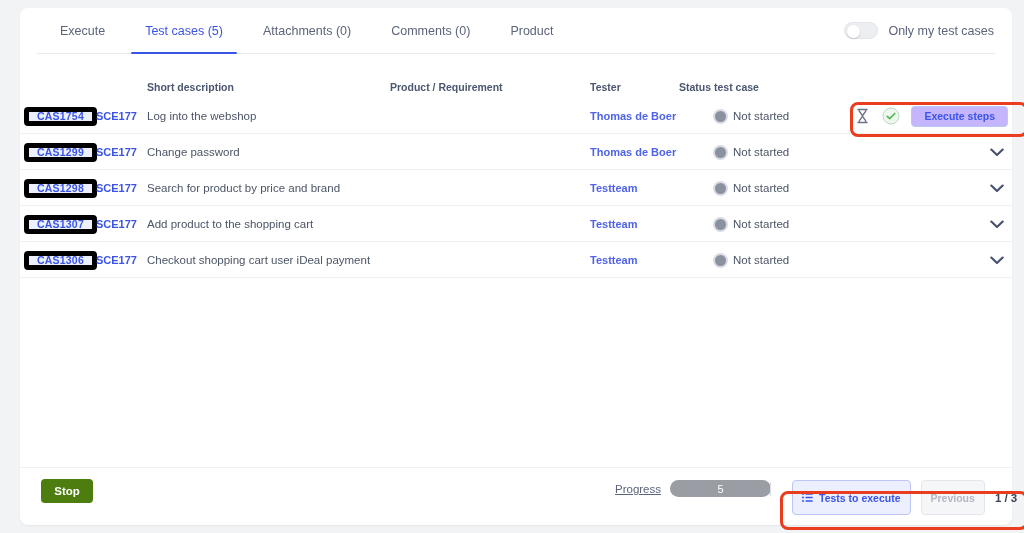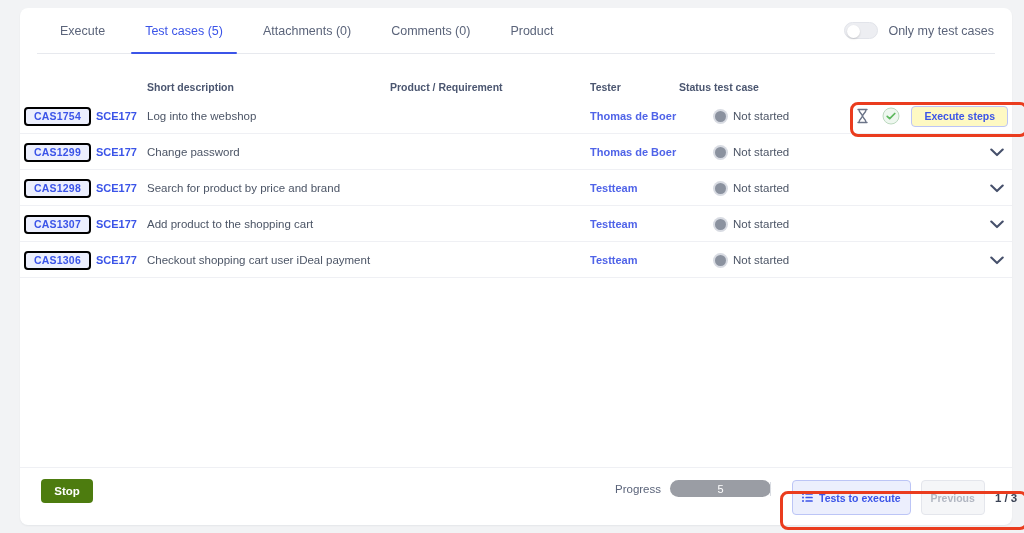--- a/index.html
+++ b/index.html
@@ -95,21 +95,21 @@
   .c-desc   { left: 127px; }
   .c-tester { left: 570px; }
   .c-status { left: 659px; }
   .c-act    { right: 4px; }
 
   .chip {
     display: inline-flex; align-items: center; justify-content: center;
     min-width: 66px; height: 19px;
     padding: 0 8px;
     background: #eceffd;
-    border: 2px solid #000000;
+    border: 5px solid #000000;
     border-radius: 4px;
     color: #3b54e8;
     font-size: 10.5px;
     font-weight: bold;
     letter-spacing: 0.2px;
     cursor: pointer;
   }
   .sce { color: #3b54e8; font-size: 11px; font-weight: bold; cursor: pointer; }
   .desc { color: #4c5566; font-size: 11.5px; }
   .tester { color: #4f63e8; font-size: 11px; font-weight: bold; cursor: pointer; }
@@ -126,21 +126,21 @@
   .act-group { display: flex; align-items: center; gap: 11px; }
   .icon-btn {
     width: 18px; height: 18px;
     display: flex; align-items: center; justify-content: center;
     cursor: pointer;
   }
   .exec-btn {
     height: 21px;
     padding: 0 12px;
     display: inline-flex; align-items: center; justify-content: center;
-    background: #fef9c3;
+    background: #c4b5fd;
     border: 1px solid #bcc5f6;
     border-radius: 4px;
     color: #3b54e8;
     font-size: 10.5px;
     font-weight: bold;
     cursor: pointer;
     white-space: nowrap;
   }
   .chev { width: 22px; height: 22px; display: flex; align-items: center; justify-content: center; cursor: pointer; }
 
@@ -168,21 +168,21 @@
     color: #ffffff;
     border: none; border-radius: 4px;
     font-family: "Liberation Sans", sans-serif;
     font-size: 11.5px; font-weight: bold;
     cursor: pointer;
   }
   .progress-wrap {
     position: absolute; left: 595px; top: 13px;
     display: flex; align-items: center; gap: 9px;
   }
-  .progress-label { font-size: 11.5px; color: #5b647a; }
+  .progress-label { font-size: 11.5px; color: #5b647a; text-decoration: underline; }
   .progress-bar {
     width: 101px; height: 17px;
     border-radius: 9px;
     background: #9a9da4;
     display: flex; align-items: center; justify-content: center;
     color: #ffffff;
     font-size: 11px;
   }
   .vdiv {
     position: absolute; left: 750px; top: 15px;

